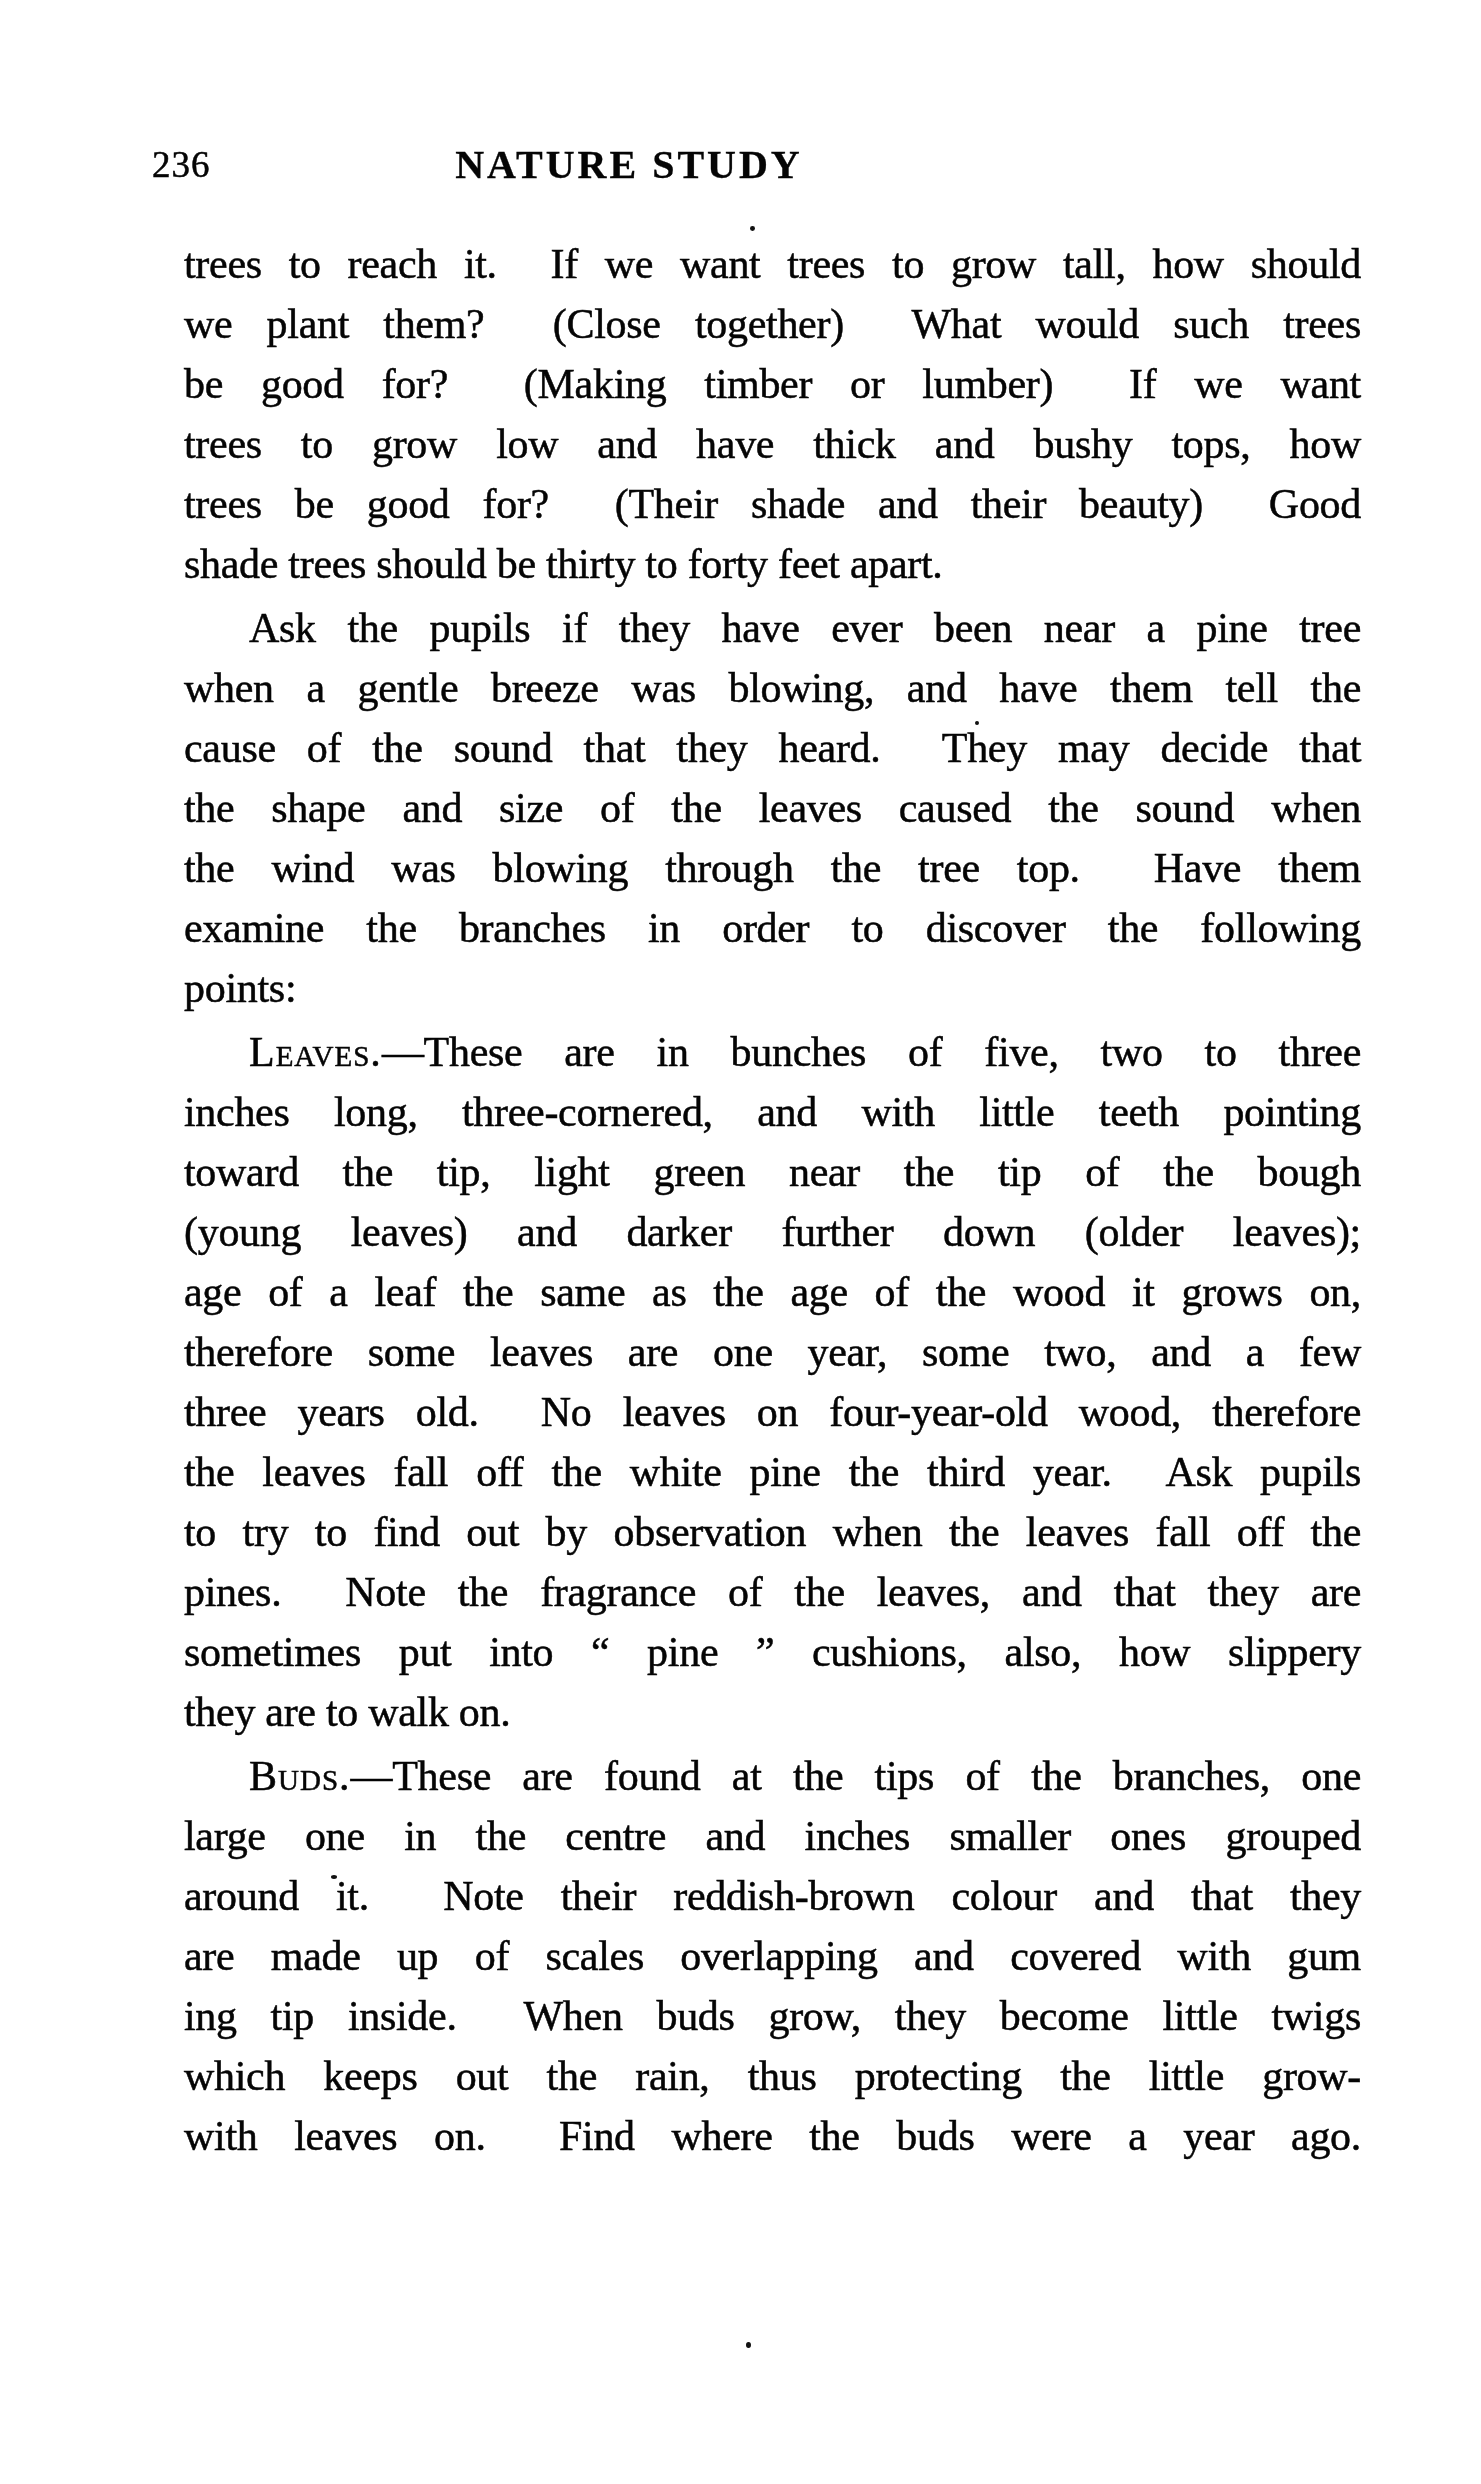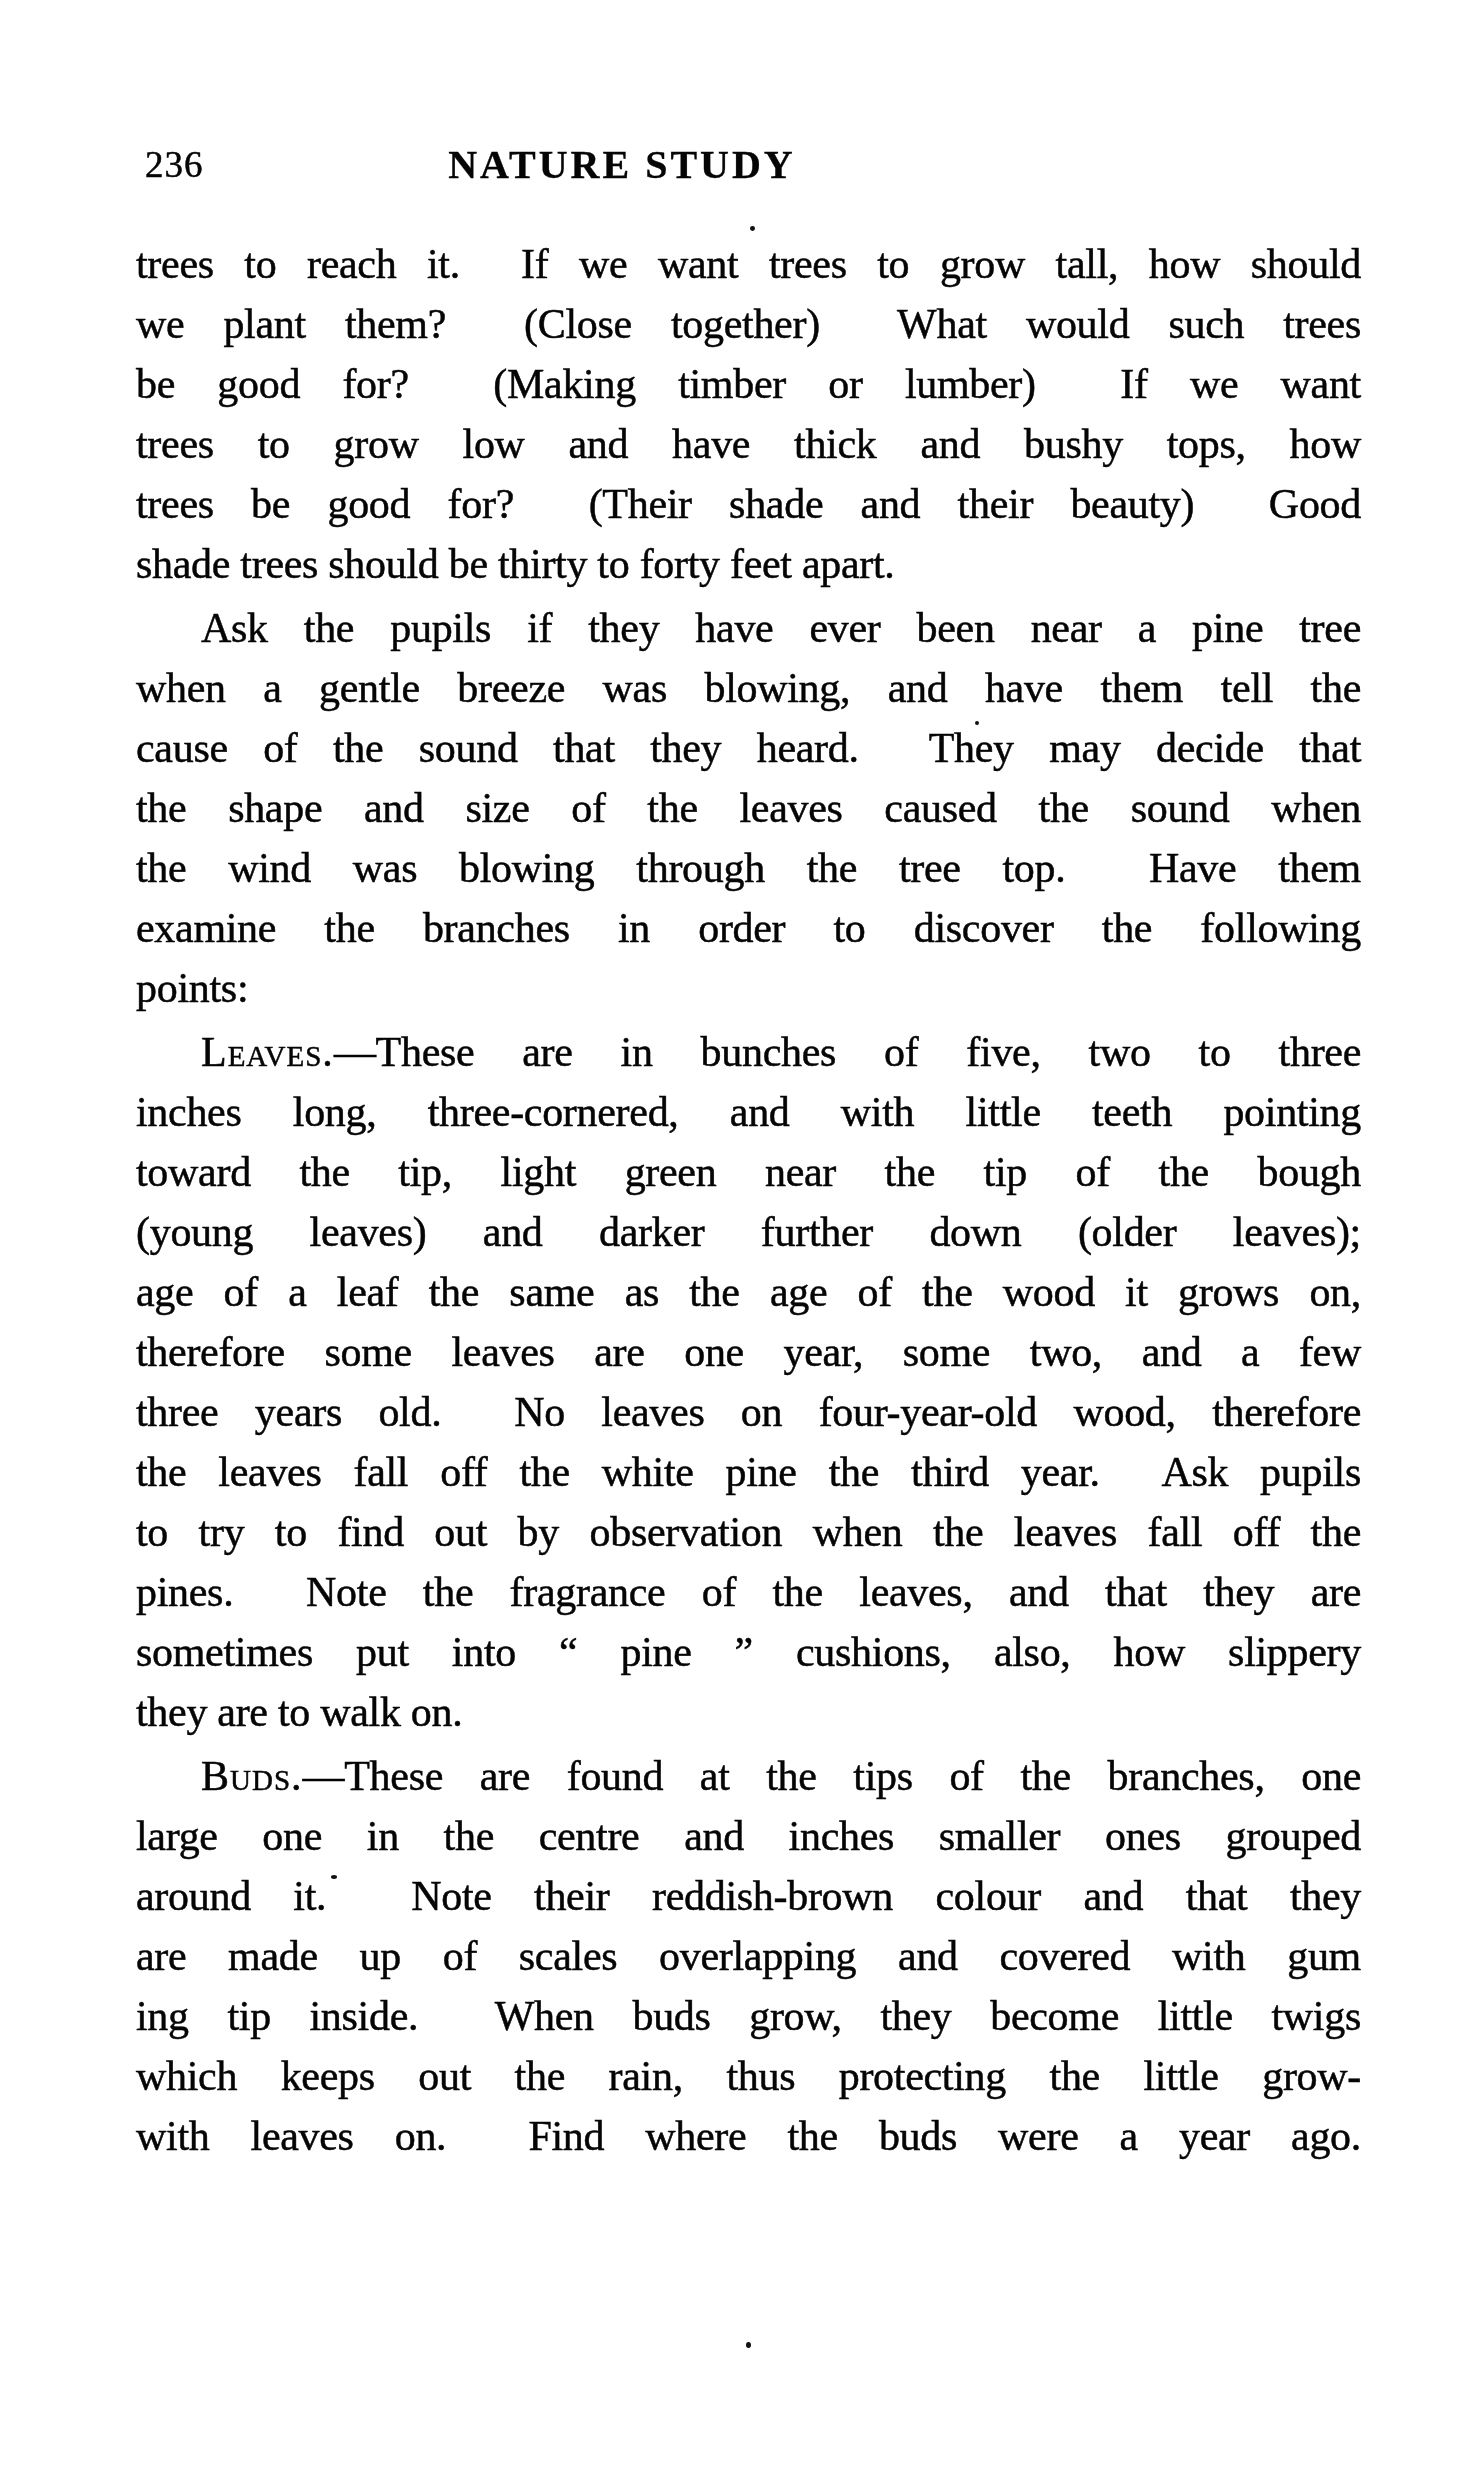--- a/index.html
+++ b/index.html
@@ -9,21 +9,21 @@
     height: 2484px;
     background: #ffffff;
     overflow: hidden;
     font-family: "Liberation Serif", "DejaVu Serif", serif;
     color: #050505;
   }
   
   .page-header {
     position: absolute;
     top: 144px;
-    left: 9px;
+    left: 16px;
     width: 1172px;
     height: 45px;
   }
   .page-number {
     position: absolute;
     left: 136px;
     top: 0;
     font-size: 37px;
     line-height: 41px;
     letter-spacing: 1px;
@@ -53,20 +53,21 @@
   .paragraph + .paragraph { margin-top: 3.9px; font-family: Liberation Serif, serif; }
   .line {
     font-size: 42px;
     line-height: 60px;
     height: 60px;
     letter-spacing: -0.3px;
     white-space: pre-wrap;
     text-align: justify;
     text-align-last: justify;
     text-justify: inter-word;
+    margin-left: 48px;
     -webkit-text-stroke: 0.5px #050505;
   }
   .line.indent { padding-left: 65px; }
   .line.last { text-align-last: left; }
   .lead {
     font-variant: small-caps;
     letter-spacing: 1px;
   }
   
   .scan-mark {

